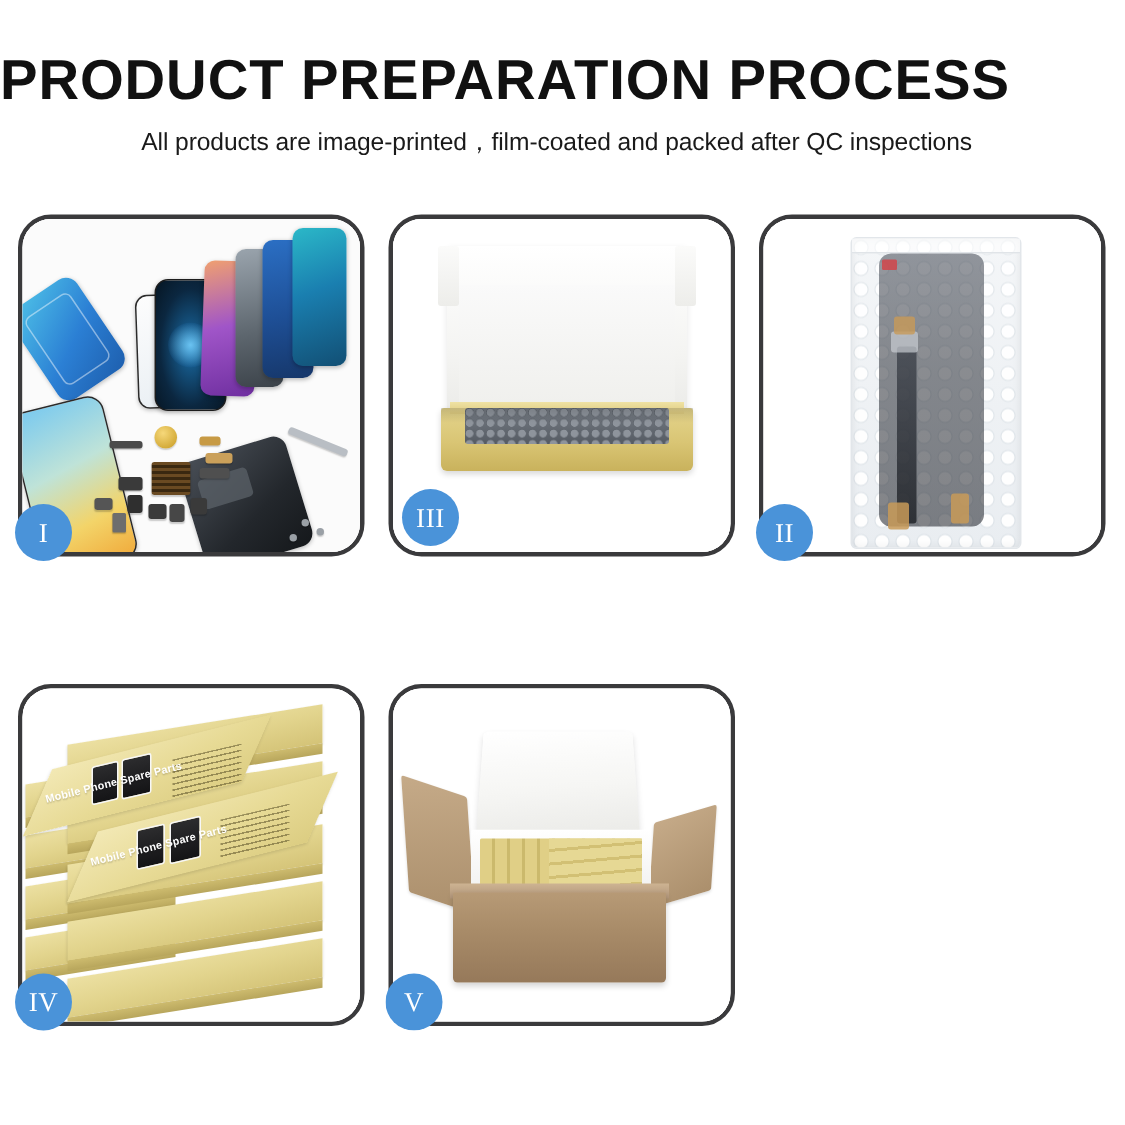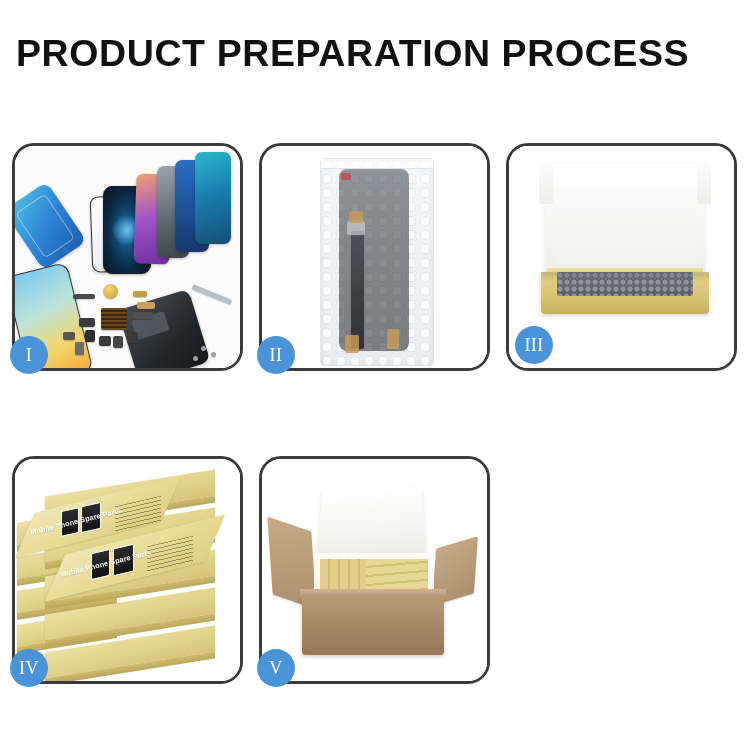--- a/index.html
+++ b/index.html
@@ -18,21 +18,21 @@
   .page {
     position: relative;
     width: 750px;
     height: 750px;
     background: #ffffff;
   }
 
   
   .header {
     position: absolute;
-    left: 16px;
+    left: 0;
     top: 0;
     width: 648px;
     text-align: right;
   }
   .page-title {
     margin: 0;
     padding-top: 34px;
     font-family: "Liberation Sans", sans-serif;
     font-size: 37.5px;
     font-weight: 700;
@@ -409,20 +409,21 @@
     transform: rotate(-6deg);
   }
 </style>
 </head>
 <body>
 
 <div class="page">
 
   <div class="header">
     <h1 class="page-title">PRODUCT PREPARATION PROCESS</h1>
+    <p class="page-subtitle">All products are image-printed，film-coated and packed after QC inspections</p>
   </div>
 
   <div class="panel-grid">
 
     <div class="panel">
       <div class="panel-inner">
         <div class="scene-parts">
           <div class="ph tealfilm"></div>
           <div class="ph glass1"></div>
           <div class="ph glass2"></div>
@@ -447,51 +448,51 @@
           <div class="chip c8"></div>
           <div class="chip tweezer"></div>
           <div class="chip screw1"></div>
           <div class="chip screw2"></div>
           <div class="chip screw3"></div>
         </div>
       </div>
       <div class="step-badge">I</div>
     </div>
 
+    <div class="panel badge-inset">
+      <div class="panel-inner">
+        <div class="scene-foambox">
+          <div class="foam-lid"></div>
+          <div class="foam-lid-face"></div>
+          <div class="kraft-tray"></div>
+          <div class="tray-fill"></div>
+          <div class="tray-inner-shadow"></div>
+        </div>
+      </div>
+      <div class="step-badge">III</div>
+    </div>
+
     <div class="panel">
       <div class="panel-inner">
         <div class="scene-bubble">
           <div class="bubble-bag">
             <div class="bag-seal"></div>
             <div class="lcd-inside"></div>
             <div class="lcd-flex"></div>
             <div class="lcd-conn"></div>
             <div class="lcd-tape1"></div>
             <div class="lcd-tape2"></div>
             <div class="lcd-tape3"></div>
             <div class="lcd-label"></div>
           </div>
         </div>
       </div>
       <div class="step-badge">II</div>
     </div>
 
-    <div class="panel badge-inset">
-      <div class="panel-inner">
-        <div class="scene-foambox">
-          <div class="foam-lid"></div>
-          <div class="foam-lid-face"></div>
-          <div class="kraft-tray"></div>
-          <div class="tray-fill"></div>
-          <div class="tray-inner-shadow"></div>
-        </div>
-      </div>
-      <div class="step-badge">III</div>
-    </div>
-
     <div class="panel">
       <div class="panel-inner">
         <div class="scene-stack">
           <div class="sbox l1">
               <div class="edge"></div>
             </div>
           <div class="sbox l2">
               <div class="edge"></div>
             </div>
           <div class="sbox l3">

